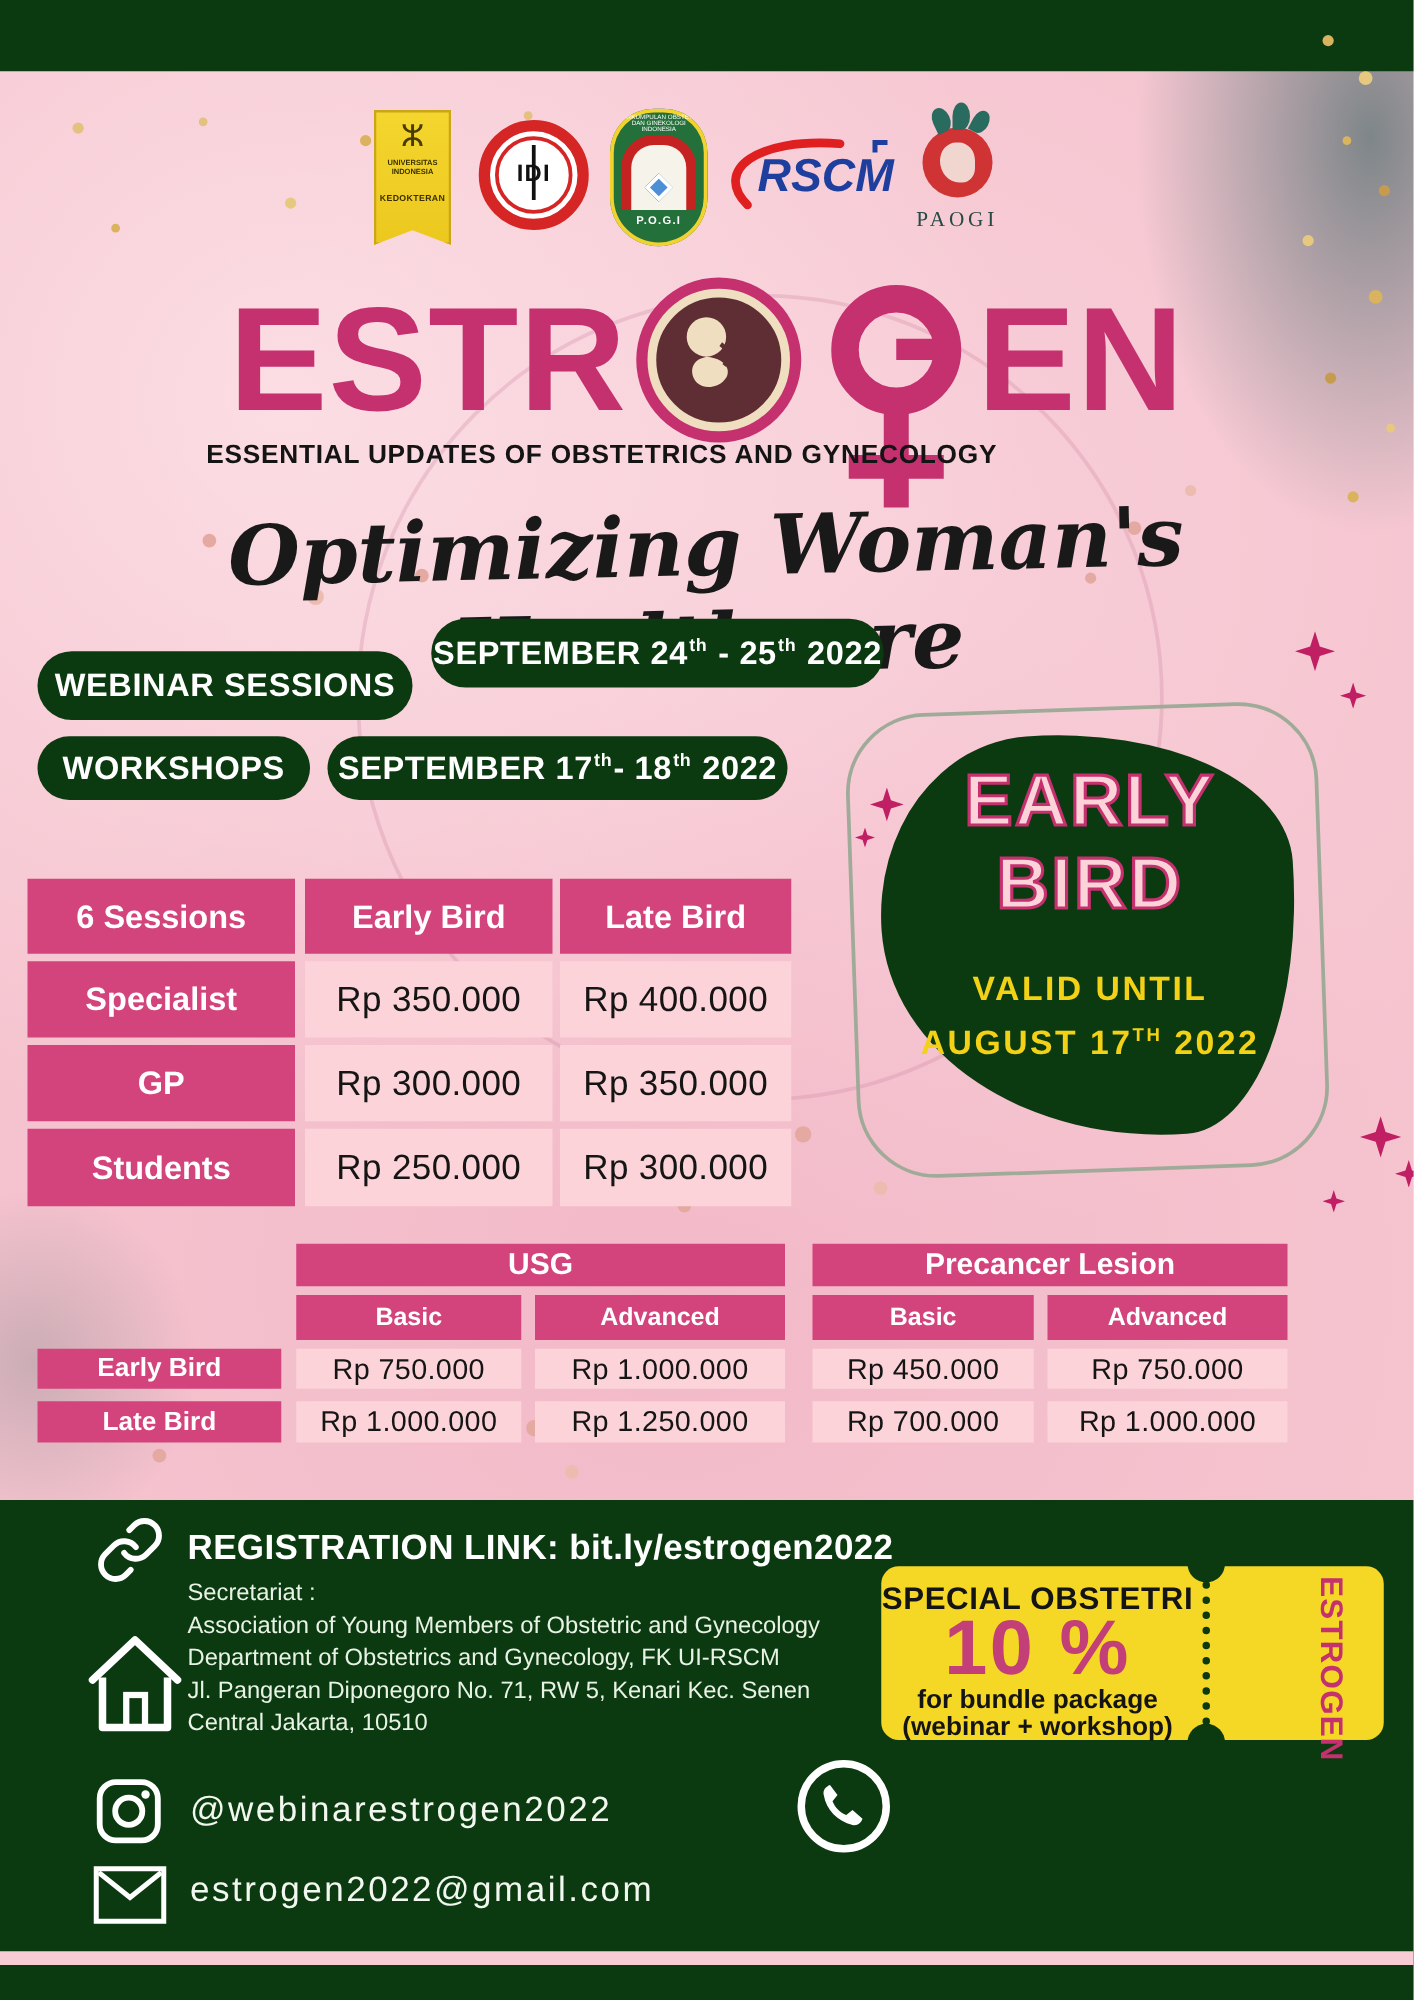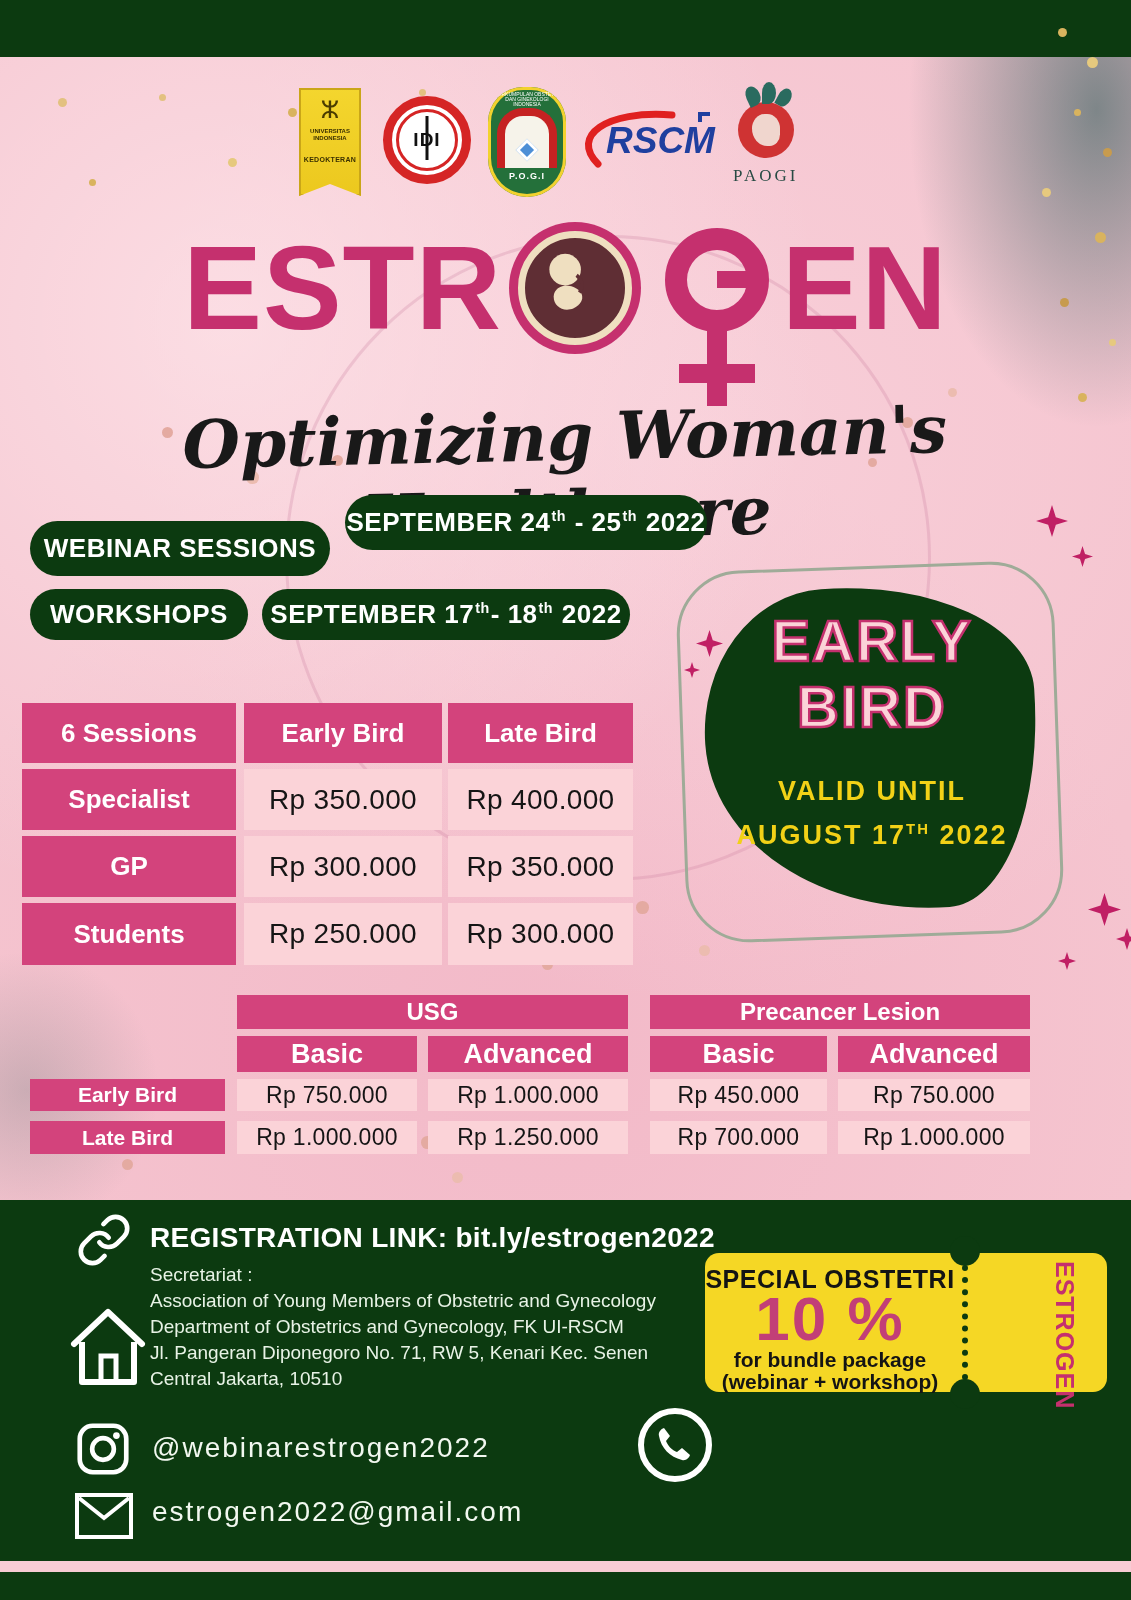--- a/index.html
+++ b/index.html
@@ -78,21 +78,21 @@
   
   .eb-outline{left:681px;top:566px;width:372px;height:366px;border:3px solid #9fab98;border-radius:64px;transform:rotate(-2deg);}
   .eb-blob{left:706px;top:586px;width:332px;height:326px;background:var(--green);
     border-radius:38% 62% 30% 70%/45% 35% 65% 55%;transform:rotate(-4deg);}
   .eb-text{left:706px;top:608px;width:332px;text-align:center;color:#fbd3d8;font-weight:900;font-size:58px;line-height:66px;
     -webkit-text-stroke:2.5px var(--deepmag);letter-spacing:2px;}
   .eb-valid{left:706px;top:772px;width:332px;text-align:center;color:var(--yellow);font-weight:800;font-size:27px;line-height:38px;letter-spacing:2px;}
   .eb-valid sup{font-size:.55em;}
   
   .t2g,.t2s,.t2l{position:absolute;background:var(--mag);color:#ffffff;font-weight:800;display:flex;align-items:center;justify-content:center;}
-  .t2g{font-size:24px;} .t2s{font-size:27px;} .t2l{font-size:21px;}
+  .t2g{font-size:24px;} .t2s{font-size:20px;} .t2l{font-size:21px;}
   .t2v{position:absolute;background:var(--cell);color:var(--ink);font-size:23px;display:flex;align-items:center;justify-content:center;letter-spacing:.3px;}
   
   .reg-text{left:150px;top:1222px;color:#fff;font-weight:800;font-size:28px;letter-spacing:.3px;}
   .sec-text{left:150px;top:1262px;color:#e8f3e6;font-size:19px;line-height:26px;}
   .soc-text{color:#f2f8f0;font-size:28px;letter-spacing:2px;}
   .coupon{left:705px;top:1253px;width:402px;height:139px;background:var(--cyellow);border-radius:14px;}
   .notch{position:absolute;width:30px;height:30px;border-radius:50%;background:var(--green);}
   .perf{position:absolute;left:257px;top:12px;height:115px;width:0;border-left:6px dotted #0c3a10;}
   .coupon-title{position:absolute;left:0;top:12px;width:250px;text-align:center;font-weight:900;font-size:25px;color:#141414;letter-spacing:.5px;}
   .coupon-val{position:absolute;left:0;top:30px;width:250px;text-align:center;font-weight:900;font-size:62px;color:#c23f77;letter-spacing:2px;}
@@ -176,20 +176,21 @@
     <span class="gsym">
       <svg width="118" height="208" viewBox="0 0 118 208">
         <circle cx="59" cy="54" r="41" stroke="#c5306e" stroke-width="22" fill="none"></circle>
         <rect x="59" y="45" width="42" height="17" fill="#c5306e"></rect>
         <rect x="49" y="92" width="20" height="88" fill="#c5306e"></rect>
         <rect x="21" y="138" width="76" height="19" fill="#c5306e"></rect>
       </svg>
     </span>
     <span class="title-word">EN</span>
   </div>
+  <div class="abs subtitle">ESSENTIAL UPDATES OF OBSTETRICS AND GYNECOLOGY</div>
   <div class="abs tagline">Optimizing Woman's Healthcare</div>
 
   <div class="pill" style="left:30px;top:521px;width:300px;height:55px;">
     <span>WEBINAR SESSIONS</span>
   </div>
   <div class="pill" style="left:345px;top:495px;width:362px;height:55px;">
     <span>
       <span>SEPTEMBER 24</span><sup>th</sup><span> - 25</span><sup>th</sup><span> 2022</span>
     </span>
   </div>

